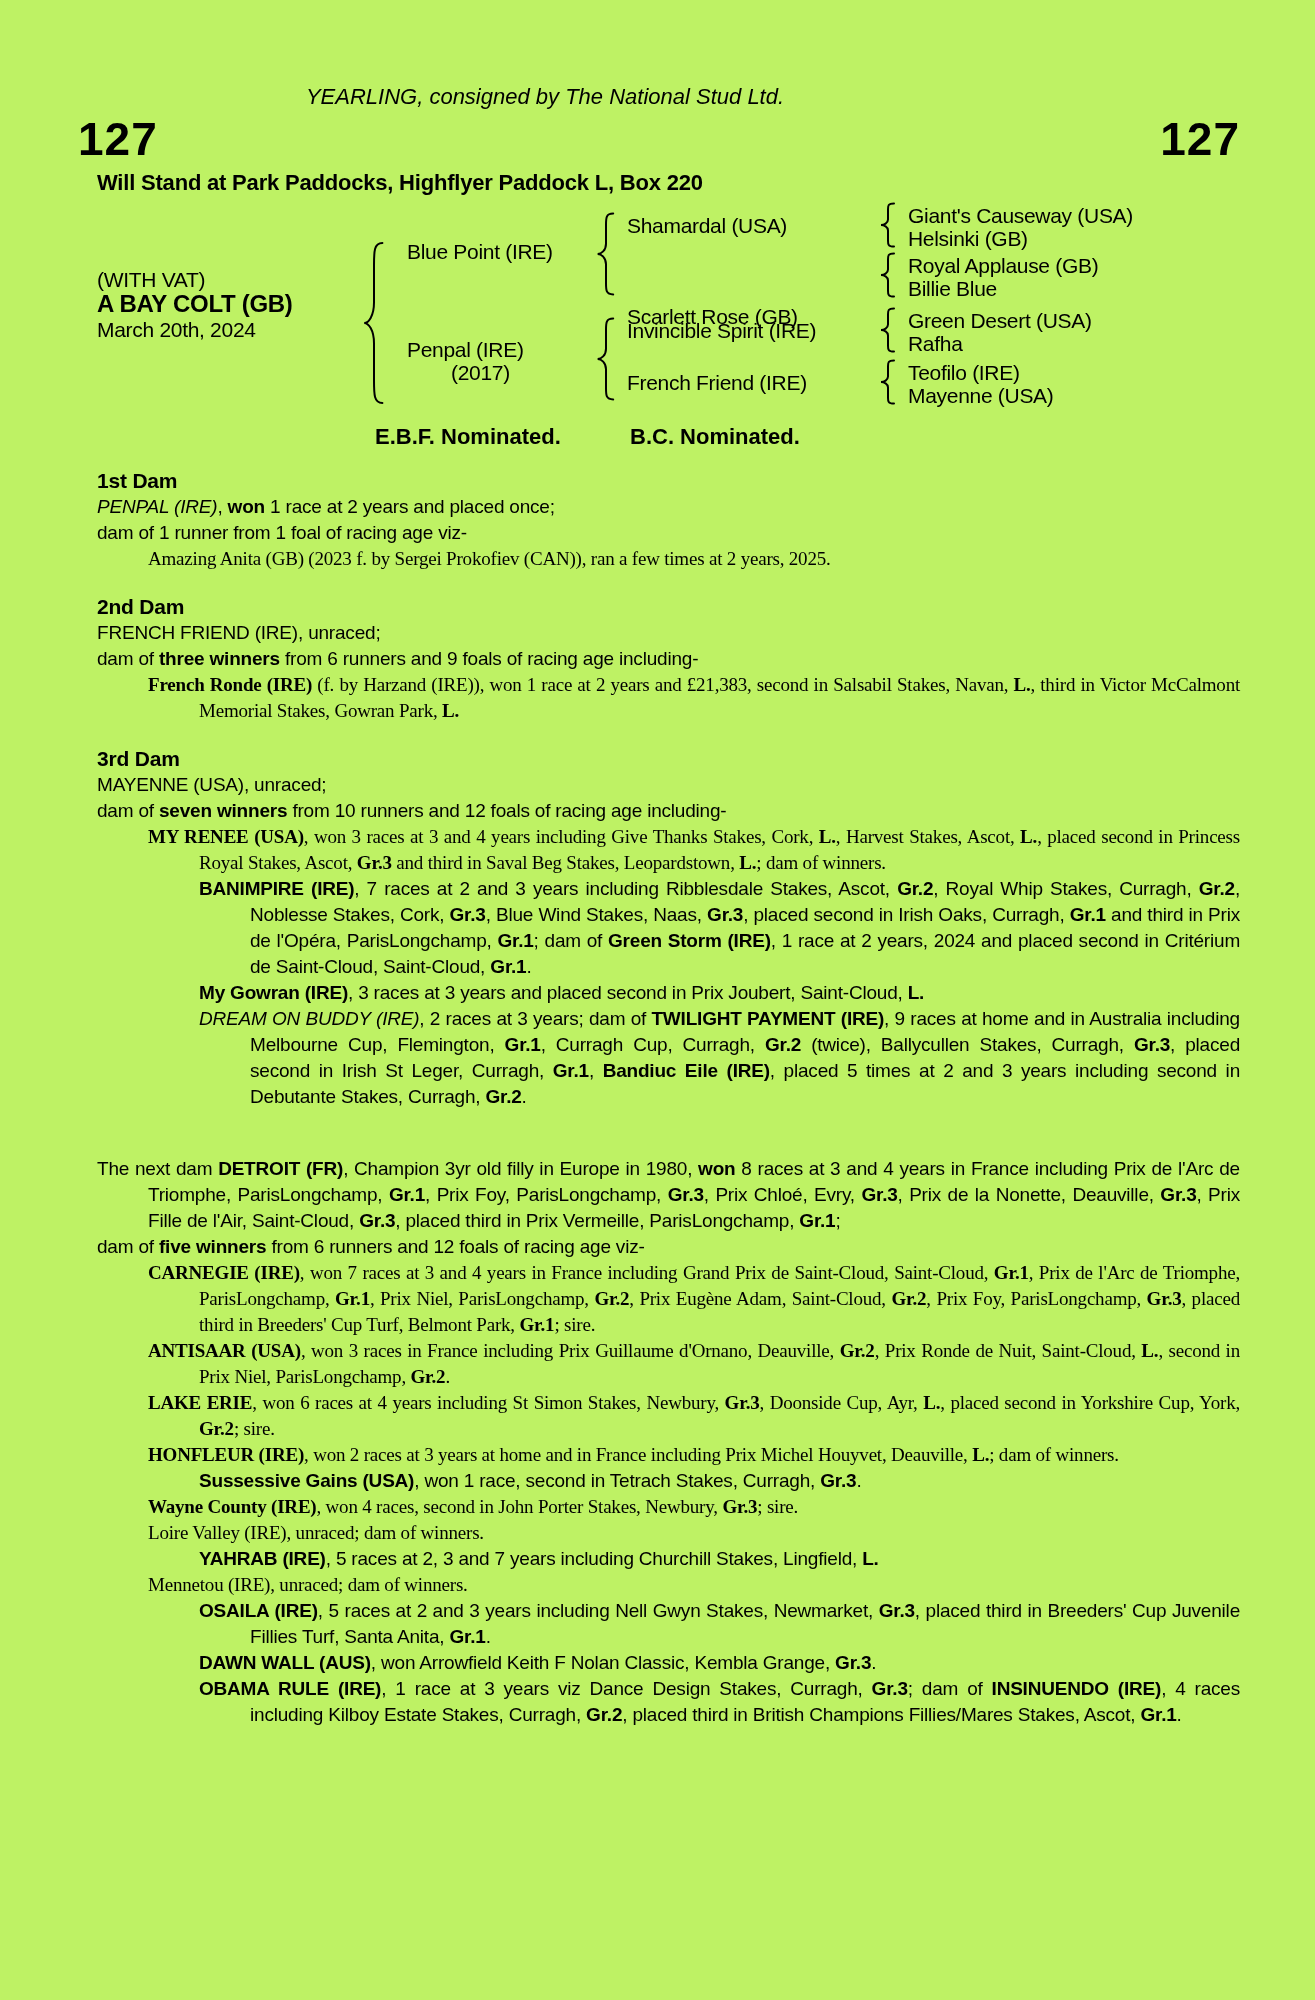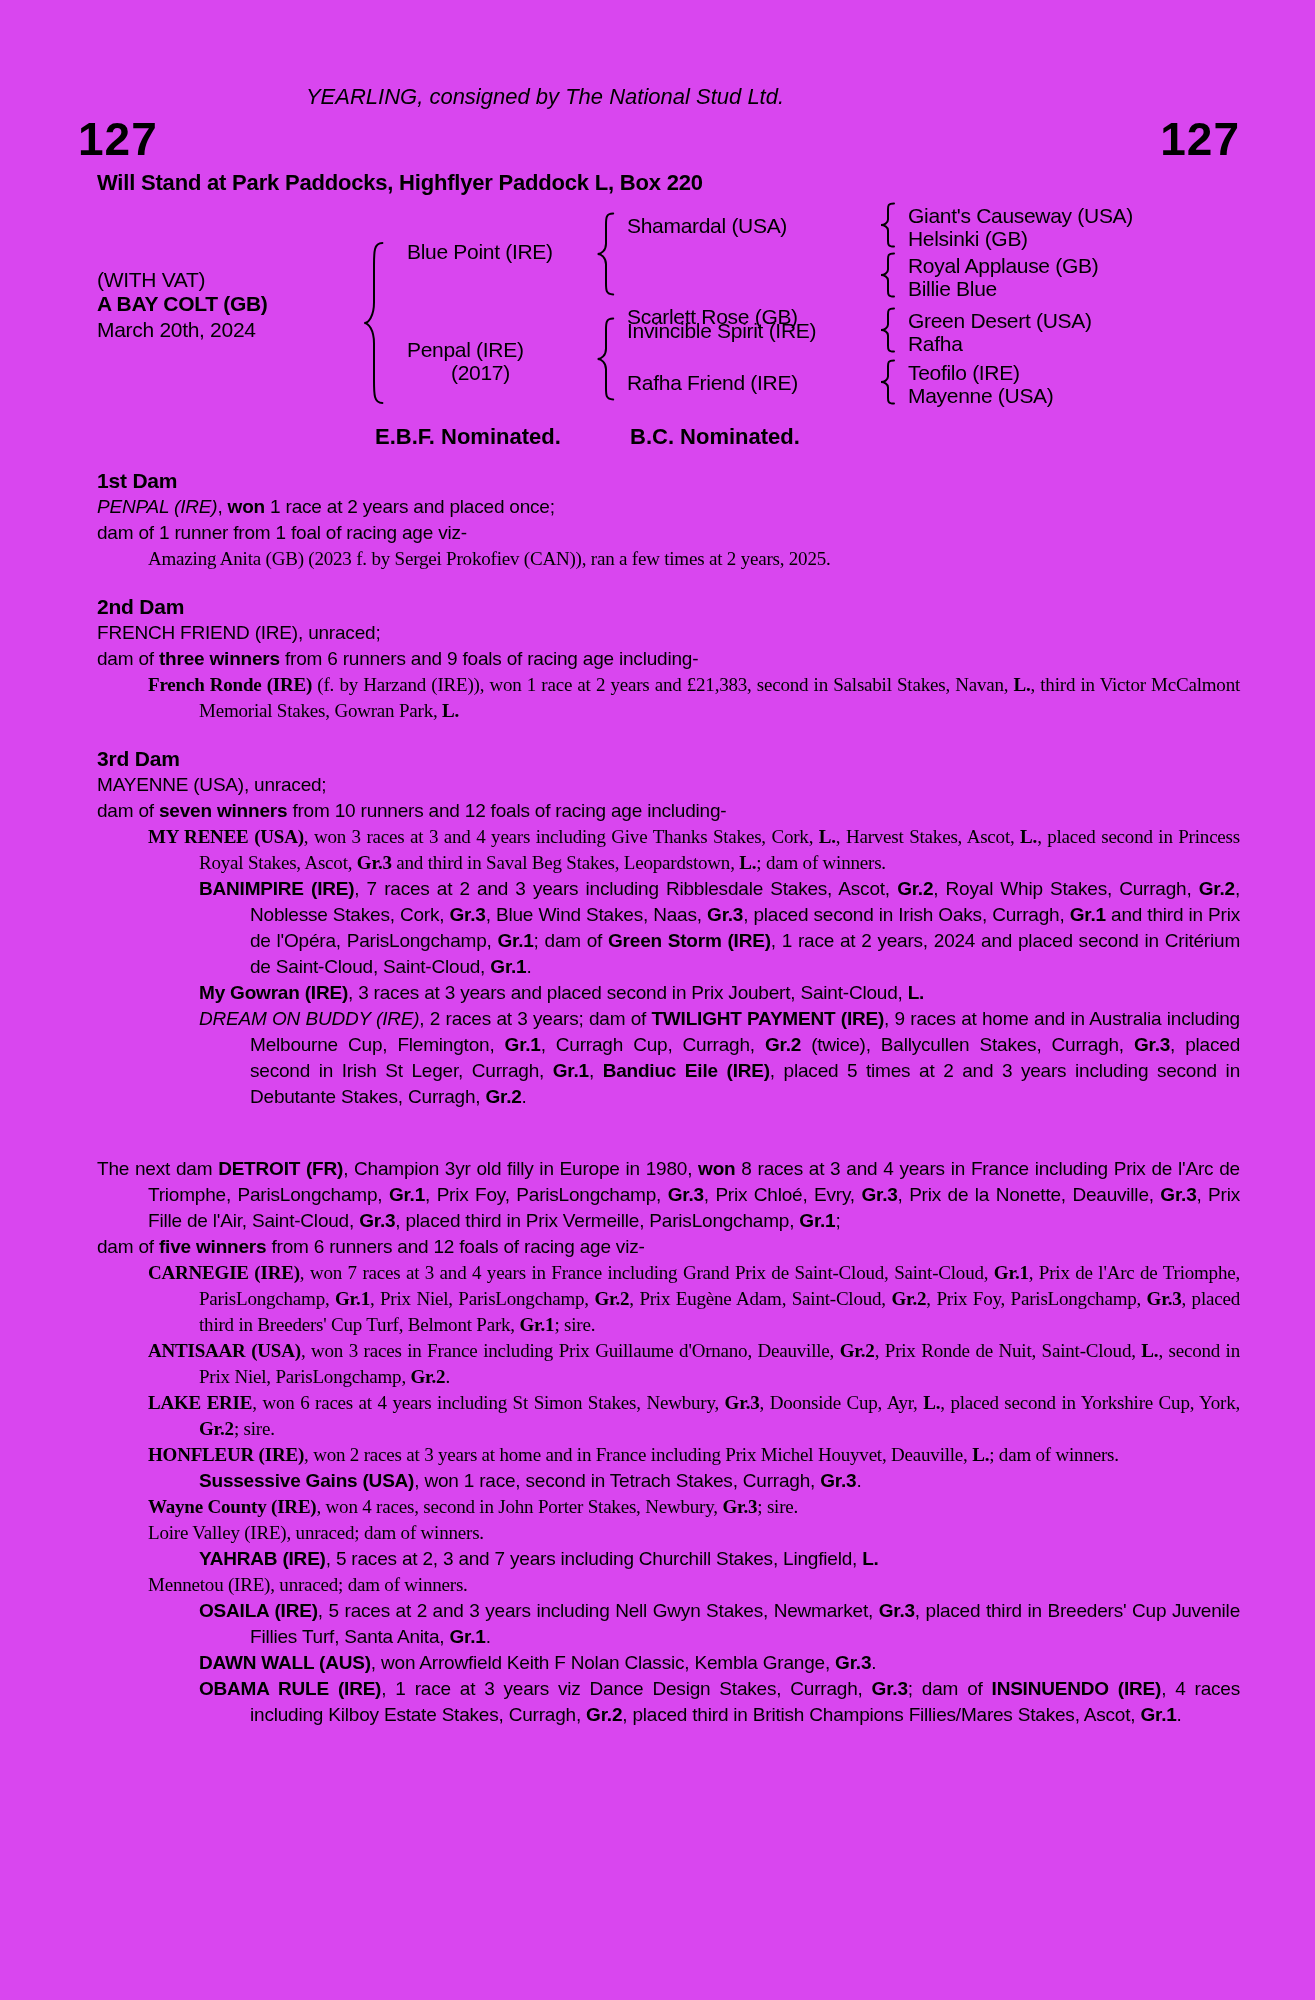--- a/index.html
+++ b/index.html
@@ -1,20 +1,20 @@
 <!DOCTYPE html>
 <html><head>
 <meta charset="utf-8">
 <style>
   html,body{margin:0;padding:0;background:#ffffff;}
   #page{
     position:relative;
     width:1315px;height:2000px;
     margin:0 auto;
-    background:#d946ef;
+    background:#bef264;
     color:#000;
     font-family:"Liberation Sans","DejaVu Sans",sans-serif;
     overflow:hidden;
   }
   .abs{position:absolute;white-space:nowrap;}
   .consignor{
     left:0;top:84px;width:1090px;
     text-align:center;
     font-style:italic;
     font-size:22px;
@@ -55,21 +55,21 @@
 
 <div id="page">
 
   <div class="abs consignor" style="white-space:normal;">YEARLING, consigned by The National Stud Ltd.</div>
   <div class="abs lot lot-left">127</div>
   <div class="abs lot lot-right">127</div>
   <div class="abs stand">Will Stand at Park Paddocks, Highflyer Paddock L, Box 220</div>
 
   <div>
     <div class="ped-name" style="left:97px;top:268px;">(WITH VAT)</div>
-    <div class="ped-name bold" style="left:97px;top:292px;font-size:21px;">A BAY COLT (GB)</div>
+    <div class="ped-name bold" style="left:97px;top:292px;font-size:24px;">A BAY COLT (GB)</div>
     <div class="ped-name" style="left:97px;top:318px;">March 20th, 2024</div>
 
     <div class="brace" style="left:360px;top:238px;width:28px;height:170px;">
       <svg viewBox="0 0 20 100" preserveAspectRatio="none">
           <path d="M 16 3 C 10 3 10 8 10 16 L 10 38 C 10 46 6 50 3 50 C 6 50 10 54 10 62 L 10 84 C 10 92 10 97 16 97" fill="none" stroke="#000" stroke-width="2" stroke-linecap="round" vector-effect="non-scaling-stroke"></path>
         </svg>
     </div>
 
     <div class="ped-name" style="left:407px;top:240px;">Blue Point (IRE)</div>
     <div class="ped-name" style="left:407px;top:338px;">Penpal (IRE)</div>
@@ -82,21 +82,21 @@
     </div>
     <div class="brace" style="left:594px;top:316px;width:24px;height:86px;">
       <svg viewBox="0 0 20 100" preserveAspectRatio="none">
           <path d="M 16 3 C 10 3 10 8 10 16 L 10 38 C 10 46 6 50 3 50 C 6 50 10 54 10 62 L 10 84 C 10 92 10 97 16 97" fill="none" stroke="#000" stroke-width="2" stroke-linecap="round" vector-effect="non-scaling-stroke"></path>
         </svg>
     </div>
 
     <div class="ped-name" style="left:627px;top:214px;">Shamardal (USA)</div>
     <div class="ped-name" style="left:627px;top:265px;margin-top:40px;">Scarlett Rose (GB)</div>
     <div class="ped-name" style="left:627px;top:319px;">Invincible Spirit (IRE)</div>
-    <div class="ped-name" style="left:627px;top:371px;">Rafha Friend (IRE)</div>
+    <div class="ped-name" style="left:627px;top:371px;">French Friend (IRE)</div>
 
     <div class="brace" style="left:878px;top:202px;width:20px;height:46px;">
       <svg viewBox="0 0 20 100" preserveAspectRatio="none">
           <path d="M 16 3 C 10 3 10 8 10 16 L 10 38 C 10 46 6 50 3 50 C 6 50 10 54 10 62 L 10 84 C 10 92 10 97 16 97" fill="none" stroke="#000" stroke-width="2" stroke-linecap="round" vector-effect="non-scaling-stroke"></path>
         </svg>
     </div>
     <div class="brace" style="left:878px;top:252px;width:20px;height:46px;">
       <svg viewBox="0 0 20 100" preserveAspectRatio="none">
           <path d="M 16 3 C 10 3 10 8 10 16 L 10 38 C 10 46 6 50 3 50 C 6 50 10 54 10 62 L 10 84 C 10 92 10 97 16 97" fill="none" stroke="#000" stroke-width="2" stroke-linecap="round" vector-effect="non-scaling-stroke"></path>
         </svg>

